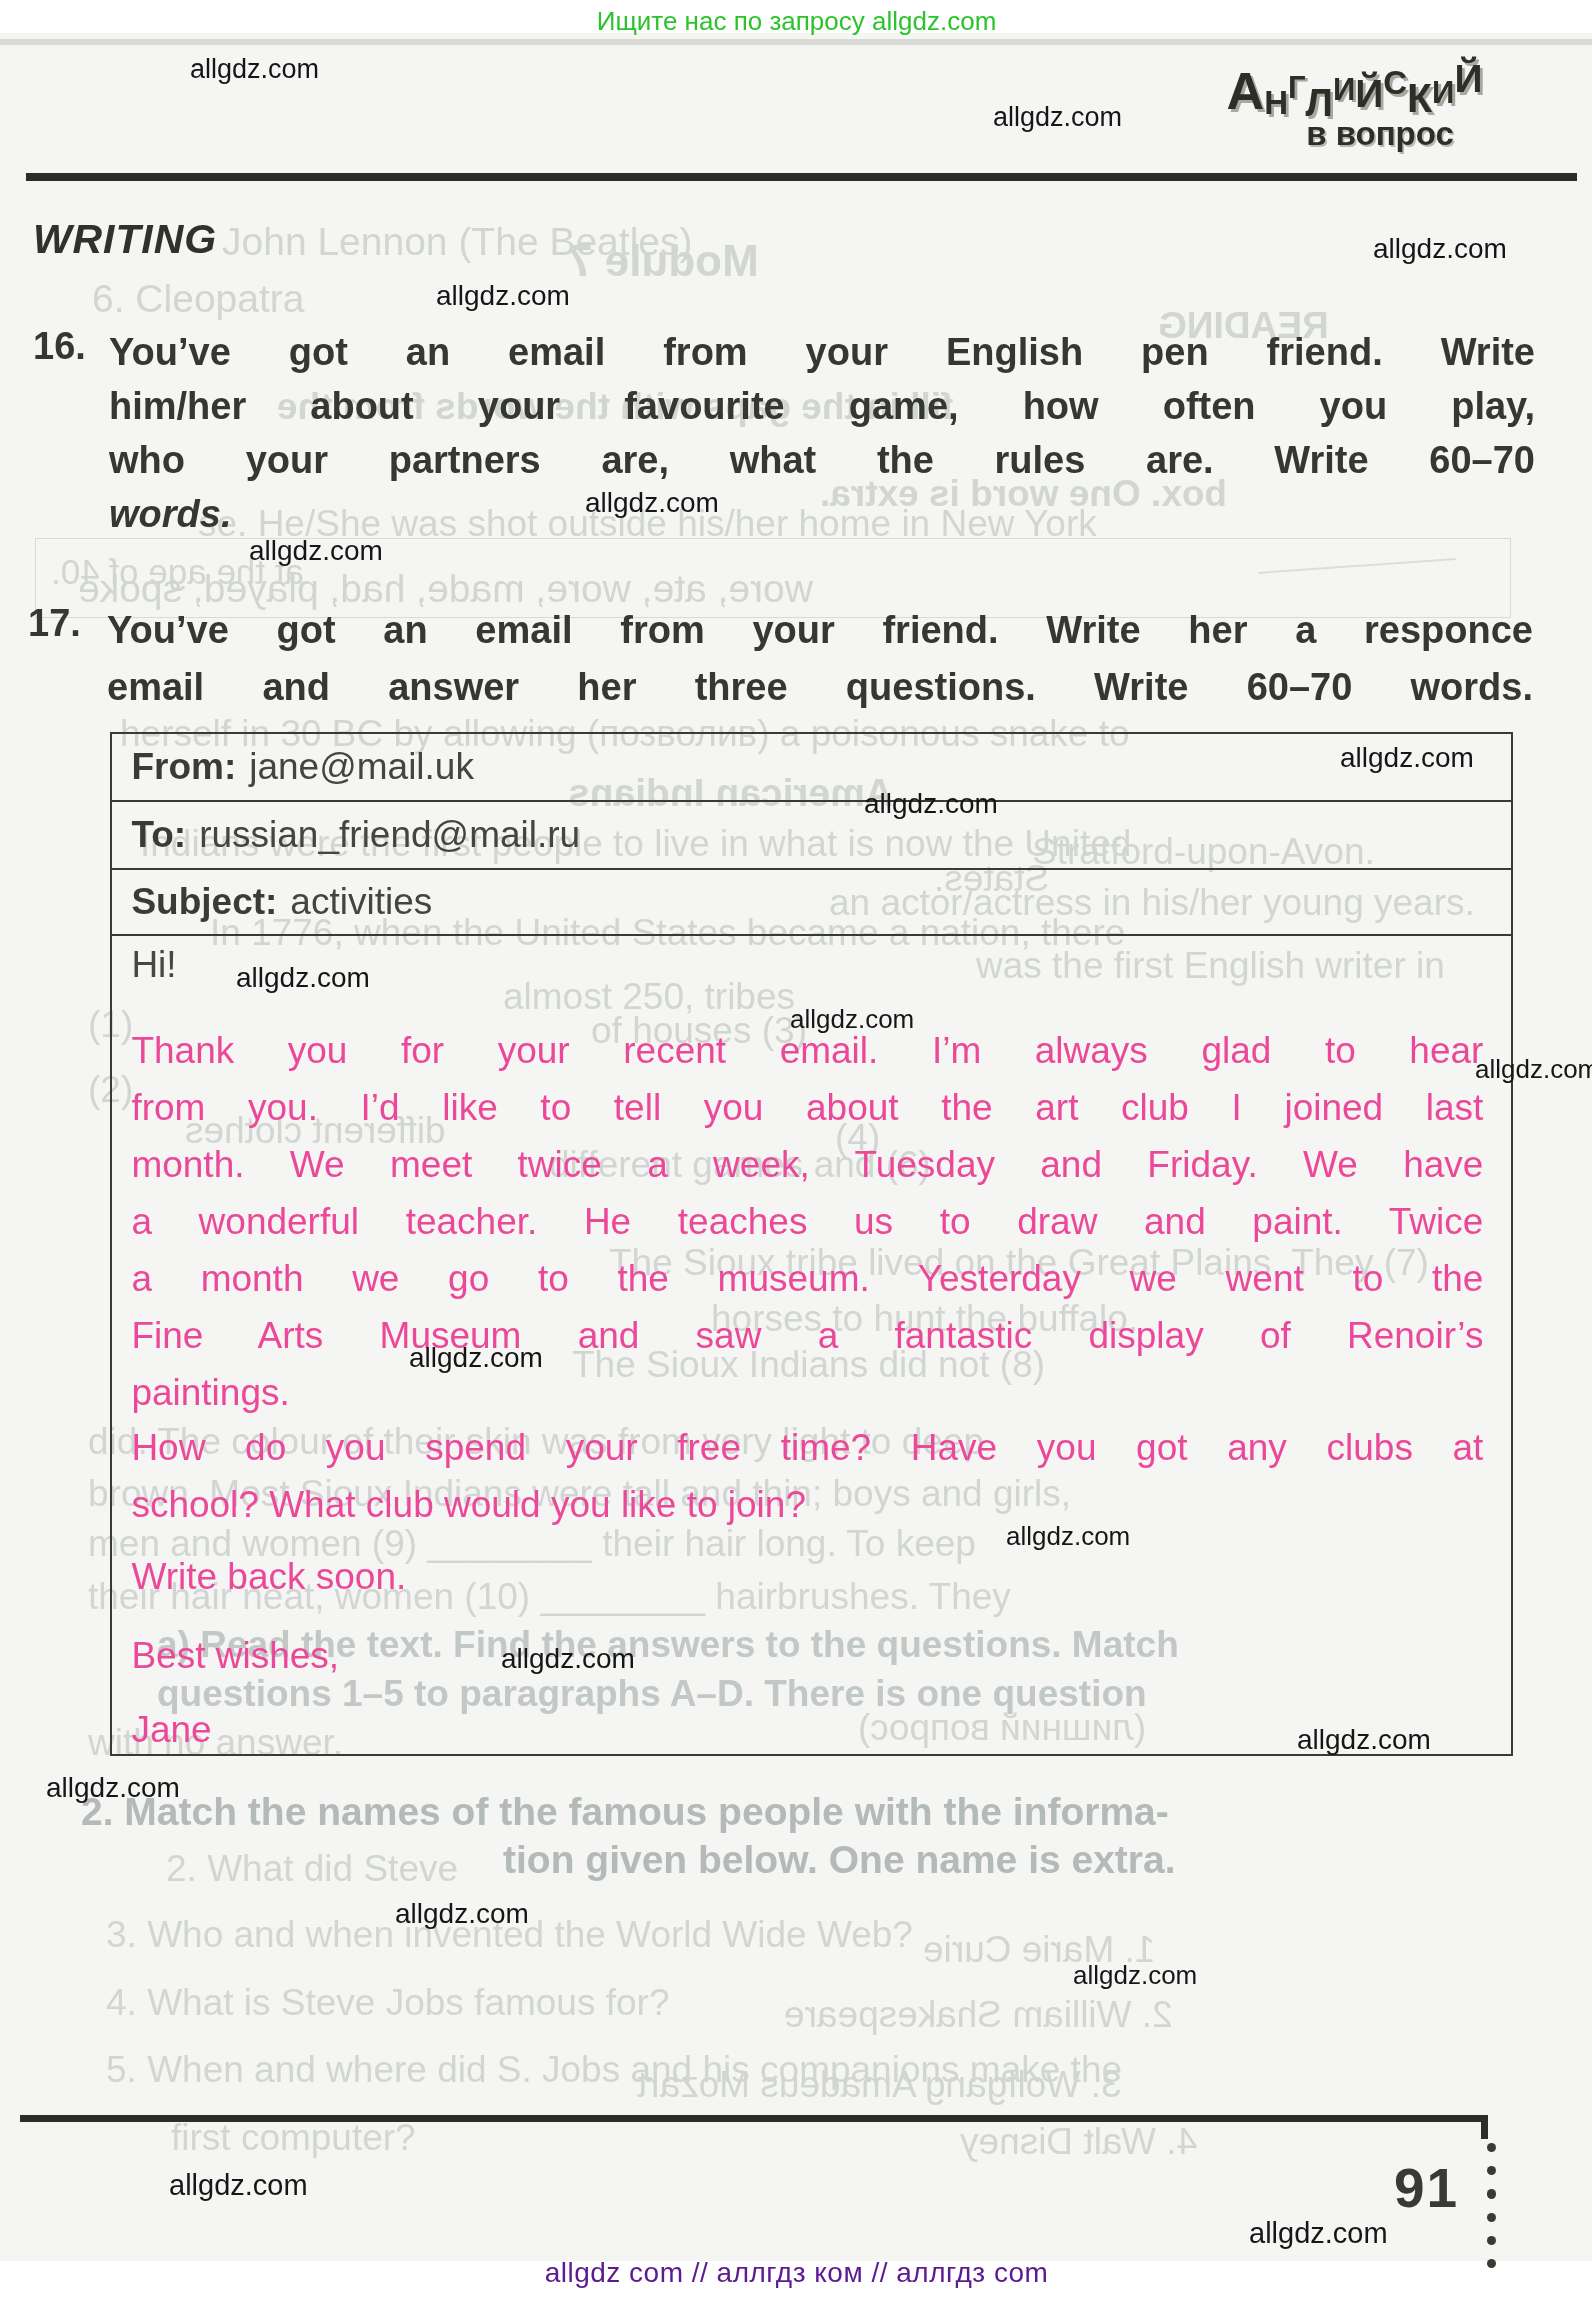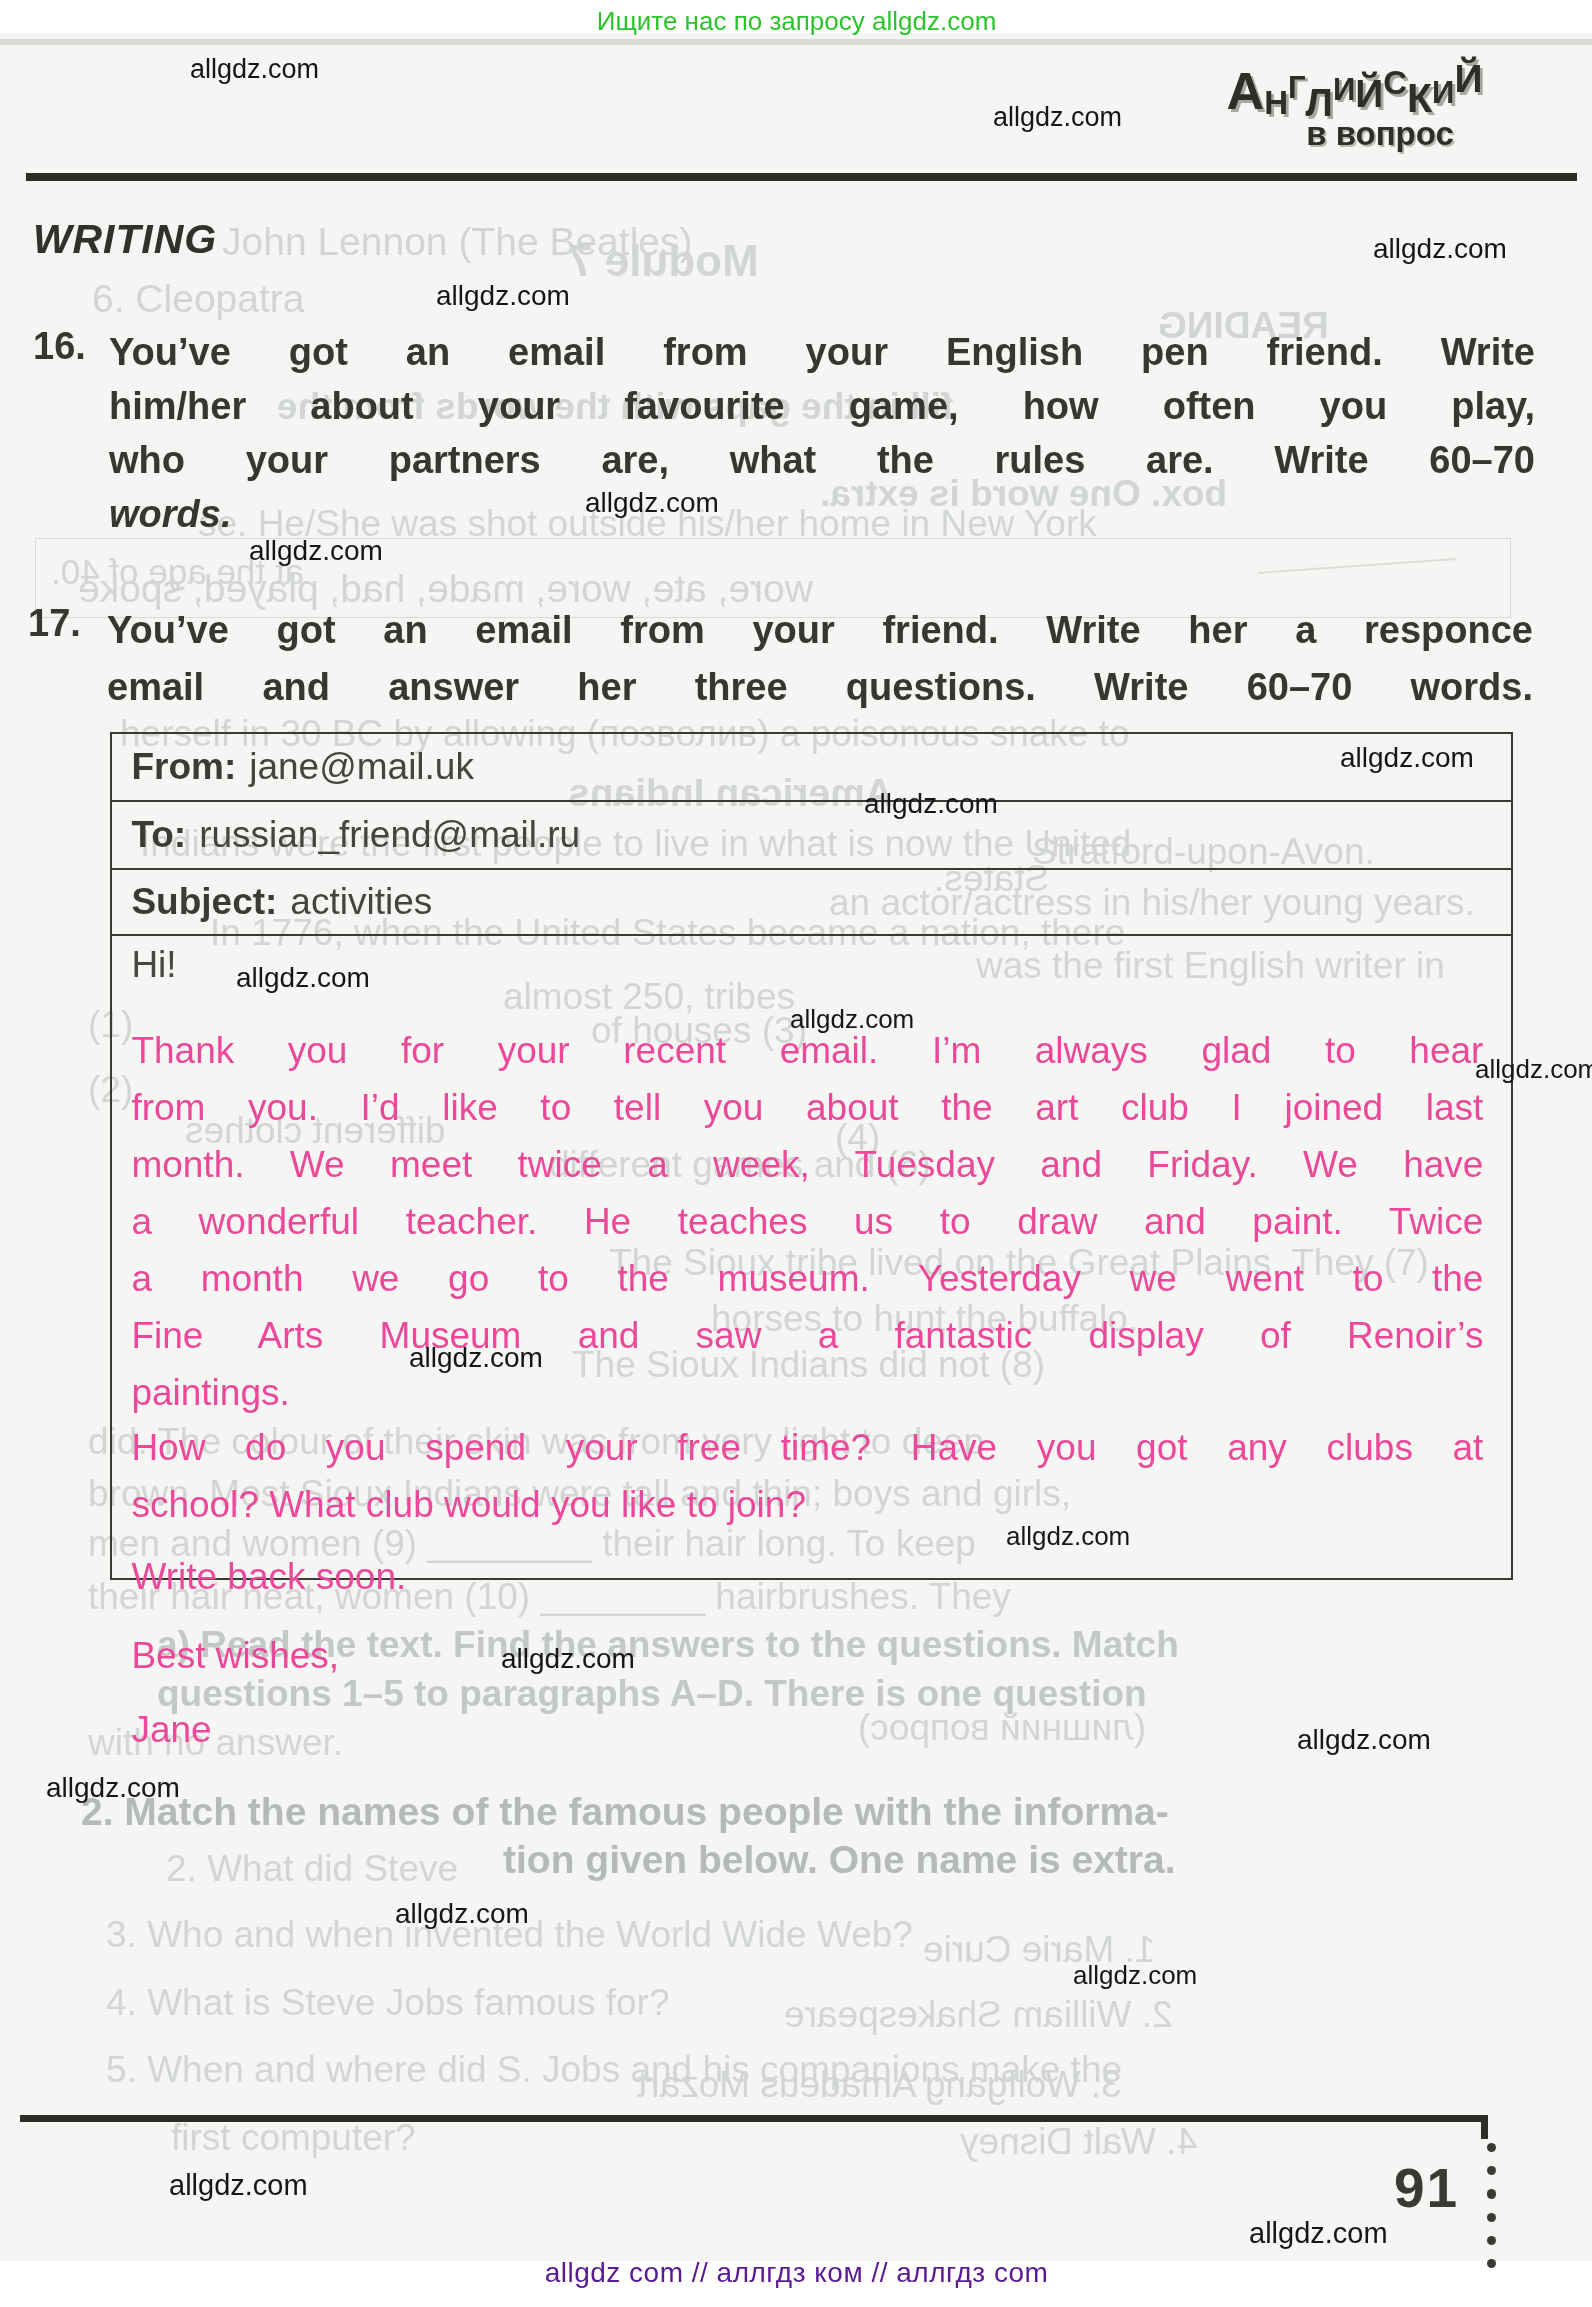--- a/index.html
+++ b/index.html
@@ -41,21 +41,21 @@
   .ex .num{position:absolute;left:0;top:0;}
   .ex .lines{position:absolute;left:76px;top:0;}
   .ex .line{width:1426px;line-height:54px;text-align:justify;text-align-last:justify;}
   .ex .line.last{text-align-last:left;font-style:italic;}
   #ex16{left:33px;top:325px;}
   #ex17{left:28px;top:602px;}
   #ex17 .lines{left:79px;}
   #ex17 .line{line-height:57px;}
   
   .email-box{
-    position:absolute;left:110px;top:732px;width:1403px;height:848px;
+    position:absolute;left:110px;top:732px;width:1403px;height:1024px;
     border:2.8px solid #3a3a34;box-sizing:border-box;color:#45453f;
   }
   .email-row{
     height:68px;border-bottom:2.8px solid #3a3a34;box-sizing:border-box;
     display:flex;align-items:center;padding-left:19.4px;font-size:37px;
   }
   .email-row b{font-weight:bold;color:#3b3b35;margin-right:13px;}
   .email-body{position:absolute;left:0;top:0;width:100%;height:100%;}
   .ebody{position:absolute;left:19.4px;width:1352px;font-size:37px;line-height:57px;color:#ec4899;}
   .ebody .jl{text-align:justify;text-align-last:justify;}

